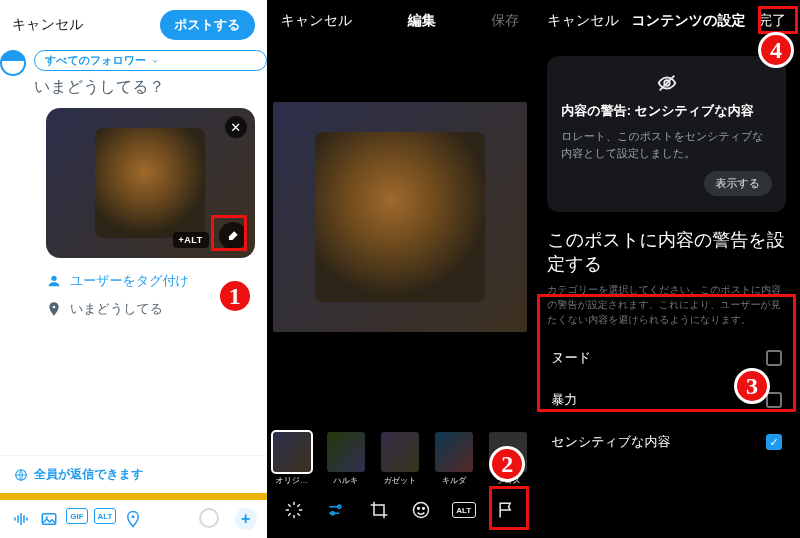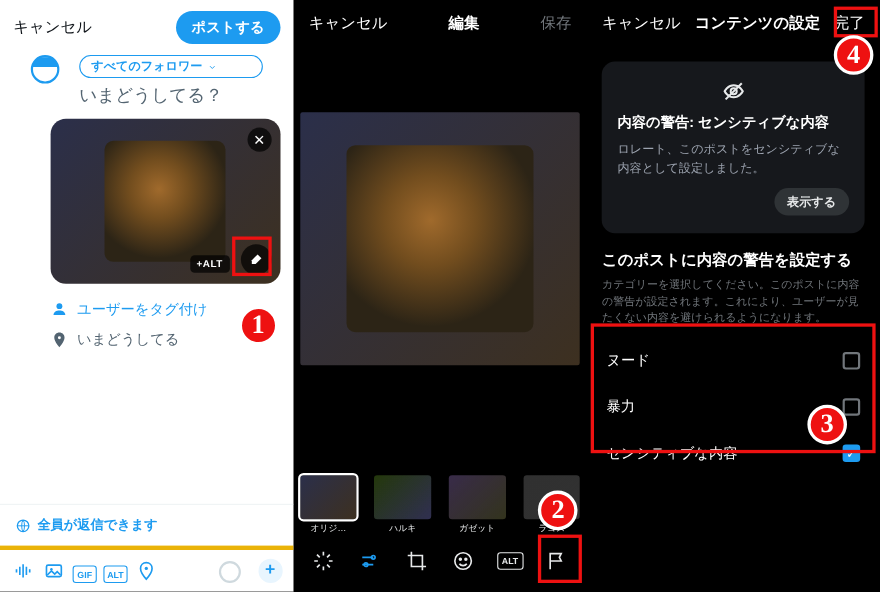--- a/index.html
+++ b/index.html
@@ -5,36 +5,36 @@
   *{box-sizing:border-box;margin:0;padding:0;font-family:-apple-system,BlinkMacSystemFont,"Segoe UI",sans-serif}
   body{width:800px;height:538px;display:flex;background:#000;overflow:hidden}
   .col{flex:1;display:flex;flex-direction:column;position:relative;overflow:hidden}
   .col1{background:#fff;color:#0f1419}
   .col2,.col3{background:#000;color:#fff}
 
   
   .c1-top{display:flex;align-items:center;justify-content:space-between;padding:10px 12px}
   .c1-cancel{font-size:14px;color:#0f1419}
   .c1-post{background:#1d9bf0;color:#fff;border-radius:16px;padding:6px 14px;font-size:13px;font-weight:700}
-  .c1-row{display:flex;gap:18px;padding:0 28px}
+  .c1-row{display:flex;gap:8px;padding:0 0}
   .avatar{width:26px;height:26px;border-radius:50%;background:linear-gradient(#1d9bf0 40%,#fff 40%);border:2px solid #1d9bf0;flex:none}
   .audience{border:1px solid #1d9bf0;color:#1d9bf0;border-radius:12px;font-size:11px;padding:2px 10px;display:flex;align-items:center;gap:4px;font-weight:600}
   .placeholder{color:#536471;font-size:16px;margin-top:6px}
   .media{margin:10px 12px 4px 46px;border-radius:14px;overflow:hidden;position:relative;height:150px;background:linear-gradient(135deg,#2b2f4a,#3d3020);display:flex;align-items:center;justify-content:center}
   .lion{width:110px;height:110px;border-radius:8px;background:radial-gradient(circle at 45% 40%,#a06a2c 0,#724d1e 30%,#2c2416 70%)}
   .media .close{position:absolute;top:8px;right:8px;width:22px;height:22px;border-radius:50%;background:rgba(0,0,0,.7);color:#fff;display:flex;align-items:center;justify-content:center;font-size:13px}
   .alt-badge{position:absolute;bottom:10px;right:46px;background:rgba(0,0,0,.7);color:#fff;font-size:9px;font-weight:800;padding:3px 6px;border-radius:4px;letter-spacing:.5px}
   .brush{position:absolute;bottom:8px;right:8px;width:28px;height:28px;border-radius:50%;background:rgba(0,0,0,.7);color:#fff;display:flex;align-items:center;justify-content:center}
   .brush svg{width:14px;height:14px;fill:#fff}
   .link{color:#1d9bf0;font-size:13px;display:flex;align-items:center;gap:8px;margin:10px 0 10px 46px}
   .loc{color:#536471;font-size:13px;display:flex;align-items:center;gap:8px;margin:0 0 0 46px}
   .link svg,.loc svg{width:16px;height:16px;fill:currentColor}
   .c1-bottom{margin-top:auto;border-top:1px solid #eff3f4}
-  .reply{color:#1d9bf0;font-size:12px;padding:10px 14px;display:flex;align-items:center;gap:6px;border-bottom:4px solid #eab308;font-weight:600}
-  .toolbar{display:flex;align-items:flex-end;padding:8px 10px;gap:6px}
+  .reply{color:#1d9bf0;font-size:12px;padding:10px 14px;display:flex;align-items:center;gap:6px;border-bottom:7px solid #eab308;font-weight:600}
+  .toolbar{display:flex;align-items:flex-start;padding:8px 10px;gap:6px}
   .tbi{width:22px;height:22px;display:flex;align-items:center;justify-content:center;color:#1d9bf0}
   .tbi svg{width:18px;height:18px;fill:currentColor}
   .tbi.gif,.tbi.alt2{border:1.5px solid #1d9bf0;border-radius:3px;font-size:8px;font-weight:800;width:22px;height:16px}
   .spacer{flex:1}
   .ring{width:20px;height:20px;border:2px solid #cfd9de;border-radius:50%}
   .plus{width:22px;height:22px;border-radius:50%;background:#e8f5fe;color:#1d9bf0;display:flex;align-items:center;justify-content:center;font-weight:700;margin-left:10px}
 
   
   .hdr{display:flex;align-items:center;justify-content:space-between;padding:12px 14px;font-size:14px}
   .hdr .mid{font-weight:700}
@@ -55,22 +55,22 @@
   .ei svg{width:20px;height:20px;fill:none;stroke:currentColor;stroke-width:1.8}
   .ei.active{color:#1d9bf0}
   .ei.alt{border:1.5px solid #e7e9ea;border-radius:3px;font-size:8px;font-weight:800;width:24px;height:16px}
 
   
   .card{margin:14px 14px 0;background:#16181c;border-radius:12px;padding:16px 14px;display:flex;flex-direction:column;align-items:center}
   .slash{width:22px;height:22px;color:#e7e9ea;margin-bottom:8px}
   .slash svg{width:22px;height:22px;fill:none;stroke:currentColor;stroke-width:2}
   .ct{font-size:13px;font-weight:700;align-self:flex-start}
   .cd{font-size:11px;color:#9ca3af;margin-top:8px;line-height:1.5;align-self:flex-start}
-  .show{align-self:flex-end;background:#2f3336;color:#e7e9ea;border-radius:14px;padding:5px 12px;font-size:11px;font-weight:700;margin-top:10px}
-  .sect{padding:16px 14px 6px;font-size:14px;font-weight:700}
+  .show{align-self:flex-end;background:#2f3336;color:#e7e9ea;border-radius:14px;padding:5px 12px;font-size:11px;font-weight:400;margin-top:10px}
+  .sect{padding:16px 14px 6px;font-size:18px;font-weight:400}
   .hint{padding:0 14px;font-size:10px;color:#71767b;line-height:1.5}
   .optwrap{margin:10px 4px 0}
   .opt{display:flex;align-items:center;justify-content:space-between;padding:12px 14px;font-size:13px}
   .cb{width:16px;height:16px;border:2px solid #71767b;border-radius:3px}
   .cb.on{background:#1d9bf0;border-color:#1d9bf0;display:flex;align-items:center;justify-content:center;color:#fff;font-size:11px}
 
   
   .call{position:absolute;border:3px solid #e11;pointer-events:none}
   .num{position:absolute;width:36px;height:36px;border-radius:50%;background:#e11;color:#fff;font-size:24px;font-weight:800;display:flex;align-items:center;justify-content:center;border:3px solid #fff;font-family:serif}
 </style>
@@ -169,20 +169,24 @@
         <div class="thumb"></div>
         <div class="flabel">オリジ…</div>
       </div>
     <div class="filt v1">
         <div class="thumb"></div>
         <div class="flabel">ハルキ</div>
       </div>
     <div class="filt v3">
         <div class="thumb"></div>
         <div class="flabel">ガゼット</div>
+      </div>
+    <div class="filt v4">
+        <div class="thumb"></div>
+        <div class="flabel">キルダ</div>
       </div>
     <div class="filt v5">
         <div class="thumb"></div>
         <div class="flabel">ラゴス</div>
       </div>
   </div>
   <div class="ebar">
     <div class="ei">
         <svg viewBox="0 0 24 24">
           <path d="M12 2v4M12 18v4M2 12h4M18 12h4M5 5l3 3M16 16l3 3M5 19l3-3M16 8l3-3"></path>

